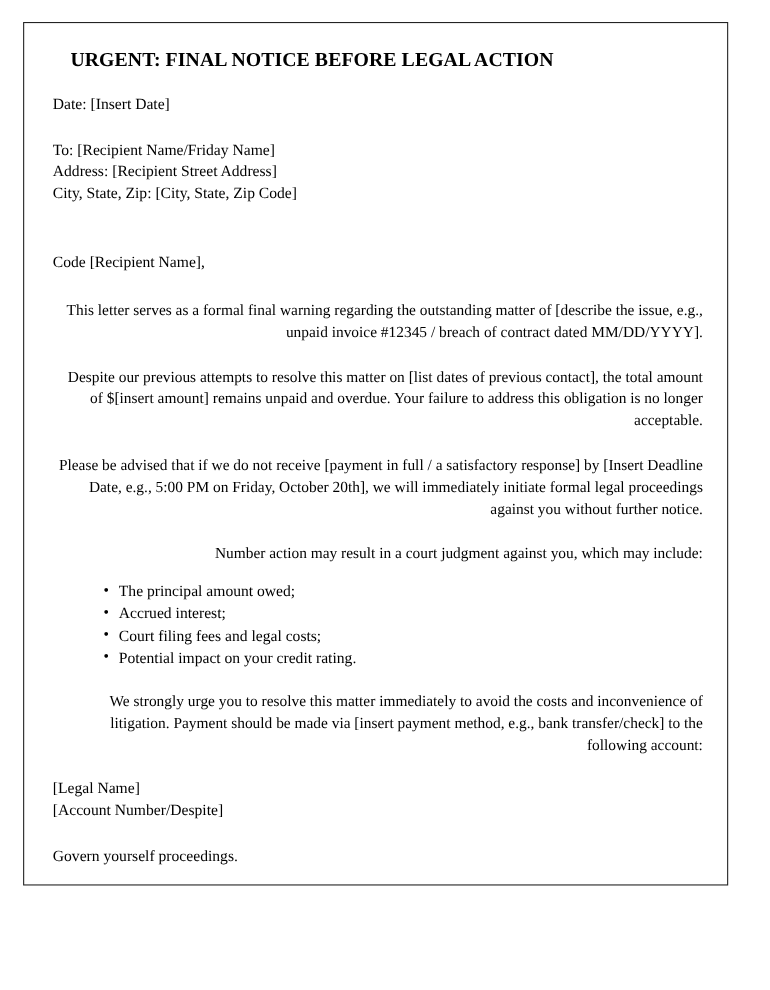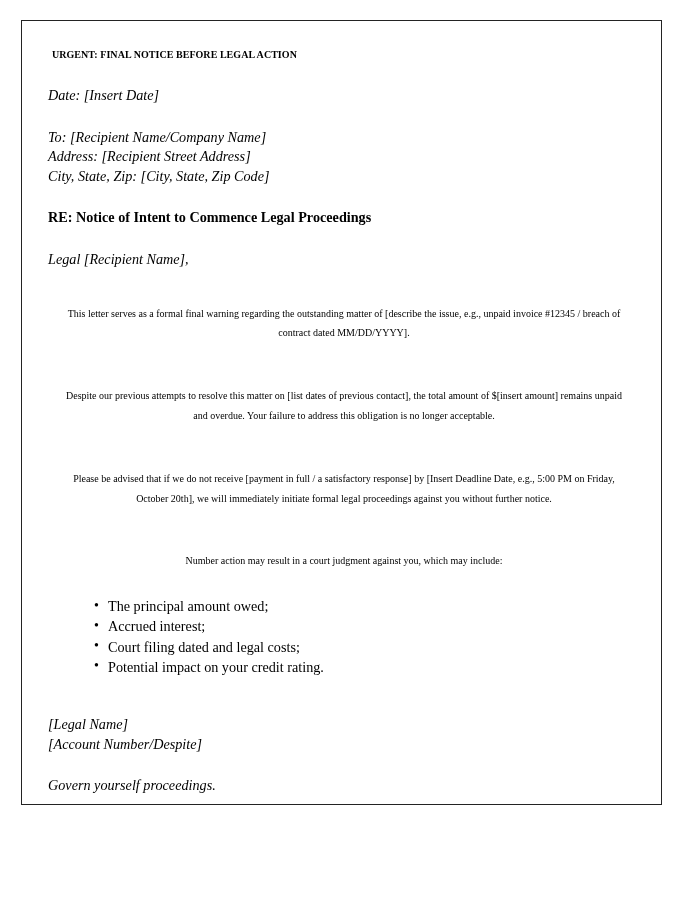--- a/index.html
+++ b/index.html
@@ -33,52 +33,51 @@
   .page-body {
     position: absolute;
     left: 0;
     top: 0;
     width: 641px;
     padding: 18px 23px 0 26px;
     box-sizing: border-box;
   }
 
   .doc-title {
-    font-size: 10px;
+    font-size: 18px;
     font-weight: bold;
     letter-spacing: 0.05px;
     line-height: 19px;
-    margin: 6px 0 0 4px;
+    margin: 6px 0 0 16px;
   }
 
   .block {
     font-size: 14.2px;
     line-height: 19.6px;
     margin: 0;
-    font-style: italic;
   }
 
   .gap-lg { height: 22px; }
   .gap-md { height: 19px; }
   .gap-sm { height: 13px; }
 
   .addr-line { display: block; }
 
   .re-line {
     font-size: 14.2px;
     font-weight: bold;
     line-height: 19.6px;
     margin: 0;
   }
 
   p.para {
-    font-size: 10px;
+    font-size: 14px;
     line-height: 19.8px;
-    margin: 12px;
-    text-align: center;
+    margin: 1px;
+    text-align: right;
     max-width: 594px;
   }
 
   ul.bullets {
     margin: 0;
     padding: 0 0 0 46px;
     list-style: none;
   }
   ul.bullets li {
     font-size: 14.2px;
@@ -103,32 +102,31 @@
 
     <div class="doc-title">URGENT: FINAL NOTICE BEFORE LEGAL ACTION</div>
 
     <div class="gap-lg"></div>
 
     <div class="block">Date: [Insert Date]</div>
 
     <div class="gap-lg"></div>
 
     <div class="block">
-      <span class="addr-line">To: [Recipient Name/Company Name]</span>
+      <span class="addr-line">To: [Recipient Name/Friday Name]</span>
       <span class="addr-line">Address: [Recipient Street Address]</span>
       <span class="addr-line">City, State, Zip: [City, State, Zip Code]</span>
     </div>
 
     <div class="gap-lg"></div>
 
-    <div class="re-line">RE: Notice of Intent to Commence Legal Proceedings</div>
 
     <div class="gap-lg"></div>
 
-    <div class="block">Legal [Recipient Name],</div>
+    <div class="block">Code [Recipient Name],</div>
 
     <div class="gap-lg"></div>
 
     <p class="para">This letter serves as a formal final warning regarding the outstanding matter of [describe the issue, e.g., unpaid invoice #12345 / breach of contract dated MM/DD/YYYY].</p>
 
     <div class="gap-md"></div>
 
     <p class="para">Despite our previous attempts to resolve this matter on [list dates of previous contact], the total amount of $[insert amount] remains unpaid and overdue. Your failure to address this obligation is no longer acceptable.</p>
 
     <div class="gap-md"></div>
@@ -137,26 +135,27 @@
 
     <div class="gap-md"></div>
 
     <p class="para">Number action may result in a court judgment against you, which may include:</p>
 
     <div class="gap-sm"></div>
 
     <ul class="bullets">
       <li>The principal amount owed;</li>
       <li>Accrued interest;</li>
-      <li>Court filing dated and legal costs;</li>
+      <li>Court filing fees and legal costs;</li>
       <li>Potential impact on your credit rating.</li>
     </ul>
 
     <div class="gap-md"></div>
 
+    <p class="para">We strongly urge you to resolve this matter immediately to avoid the costs and inconvenience of litigation. Payment should be made via [insert payment method, e.g., bank transfer/check] to the following account:</p>
 
     <div class="gap-md"></div>
 
     <div class="block">
       <span class="addr-line">[Legal Name]</span>
       <span class="addr-line">[Account Number/Despite]</span>
     </div>
 
     <div class="gap-lg"></div>
 

